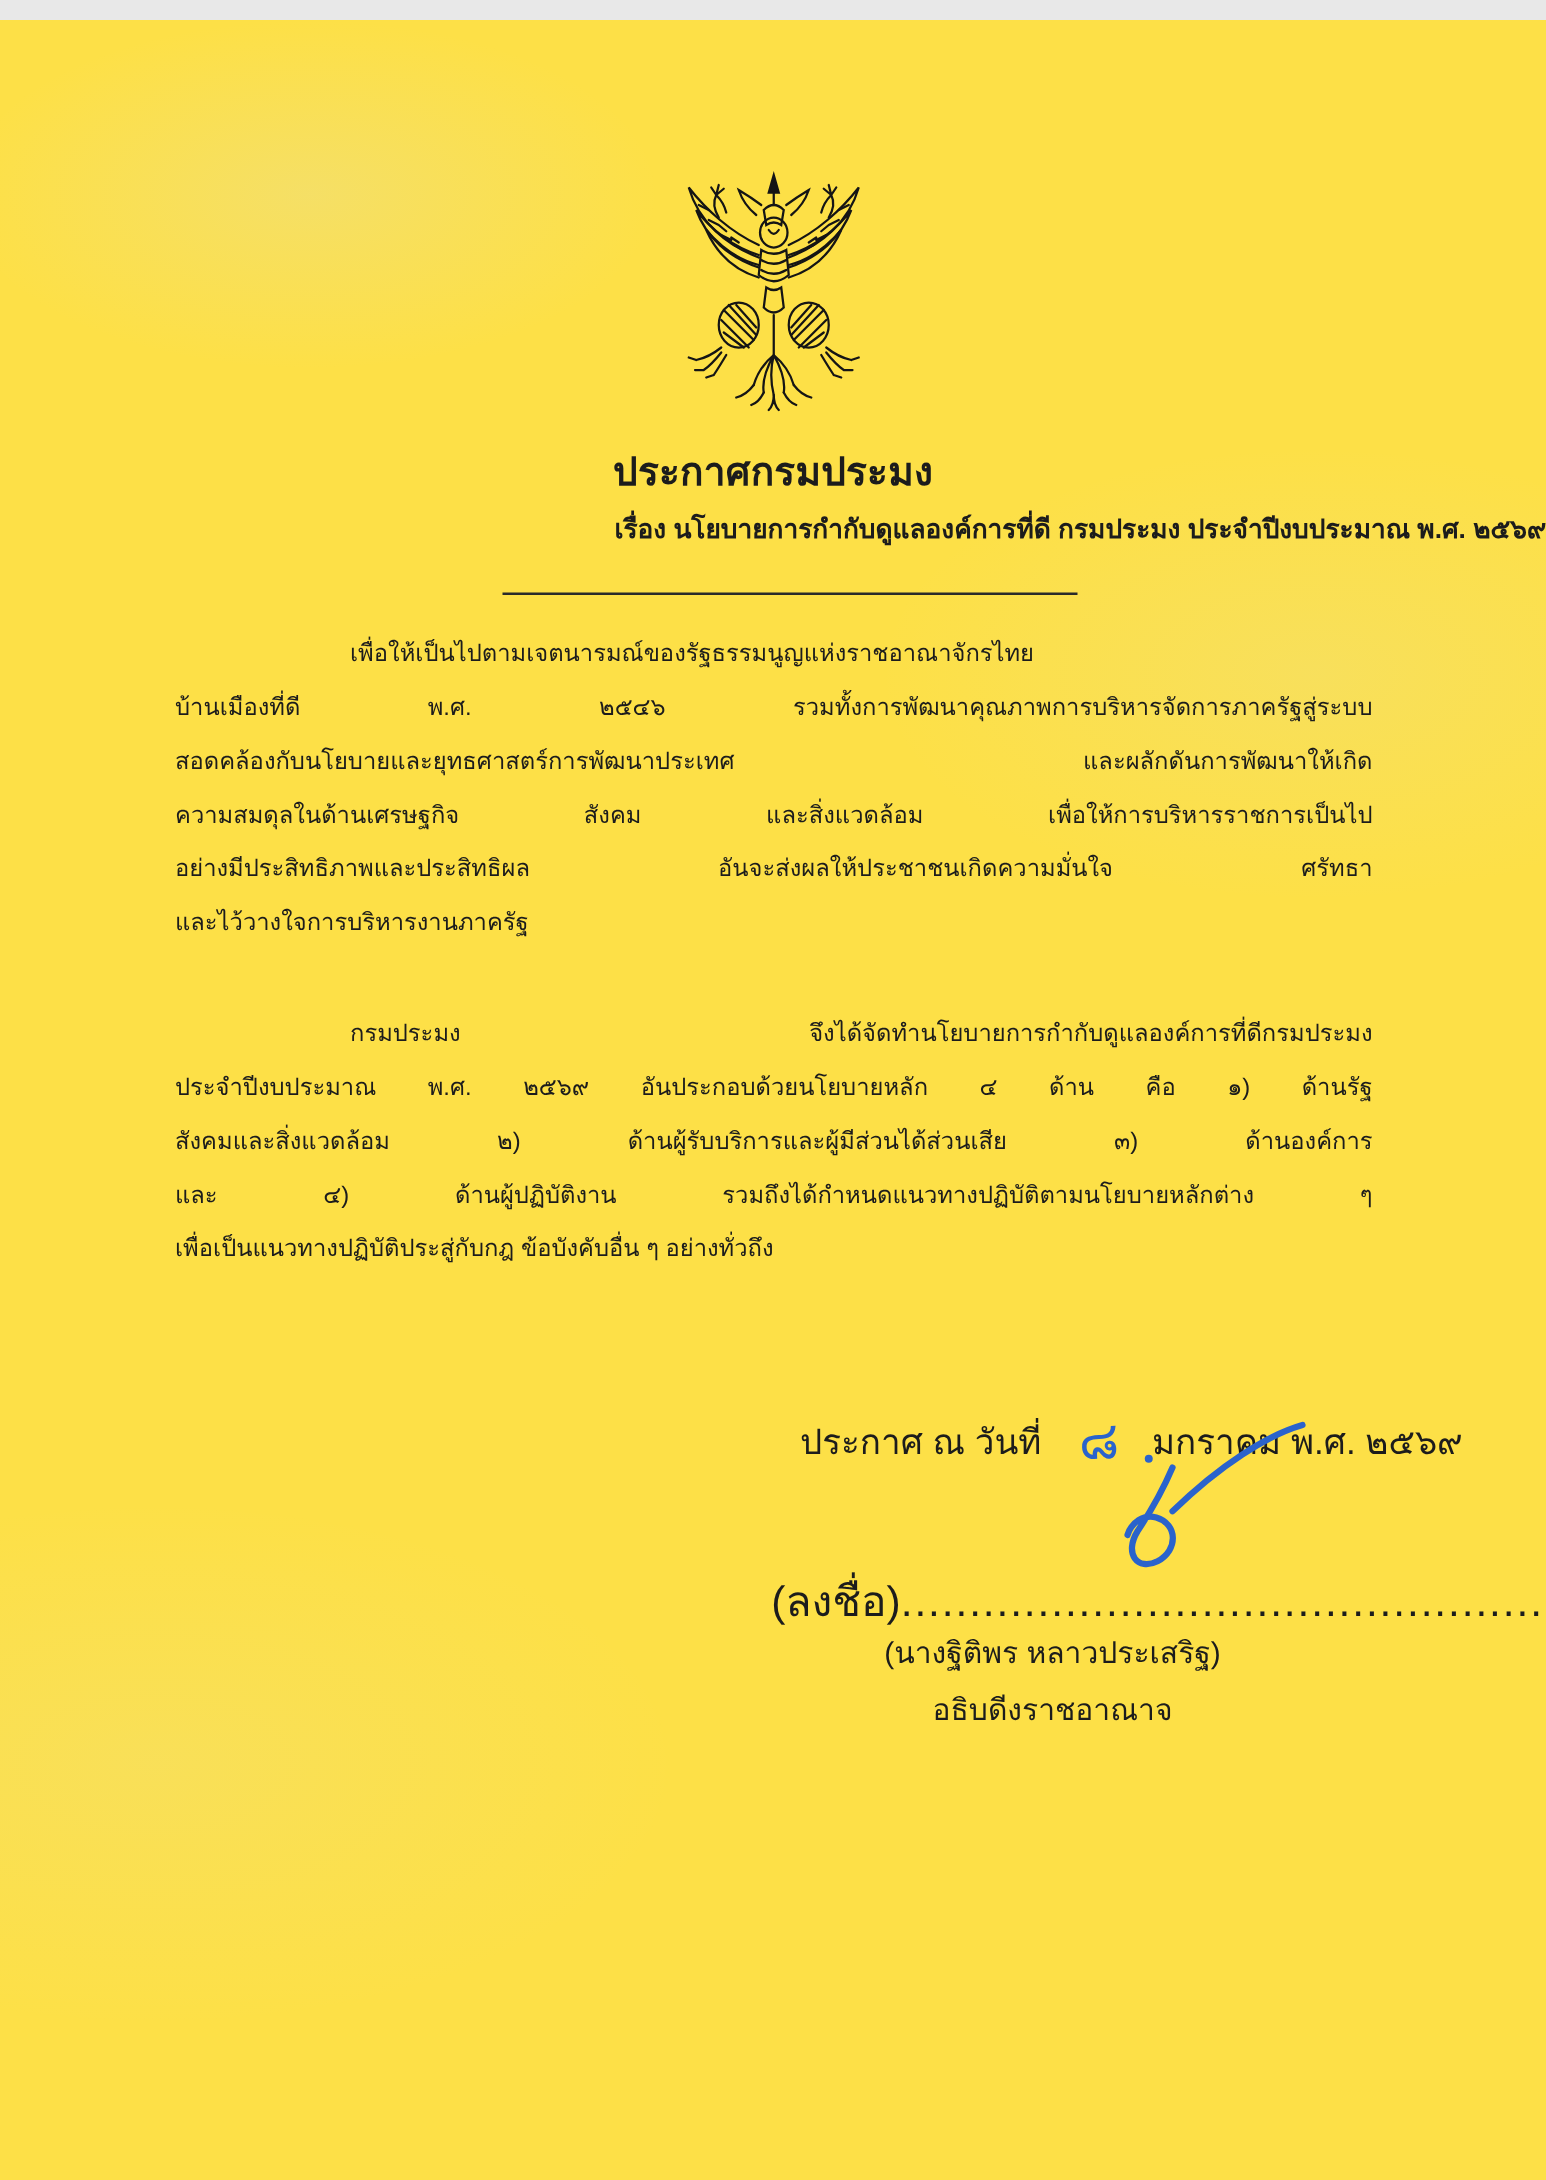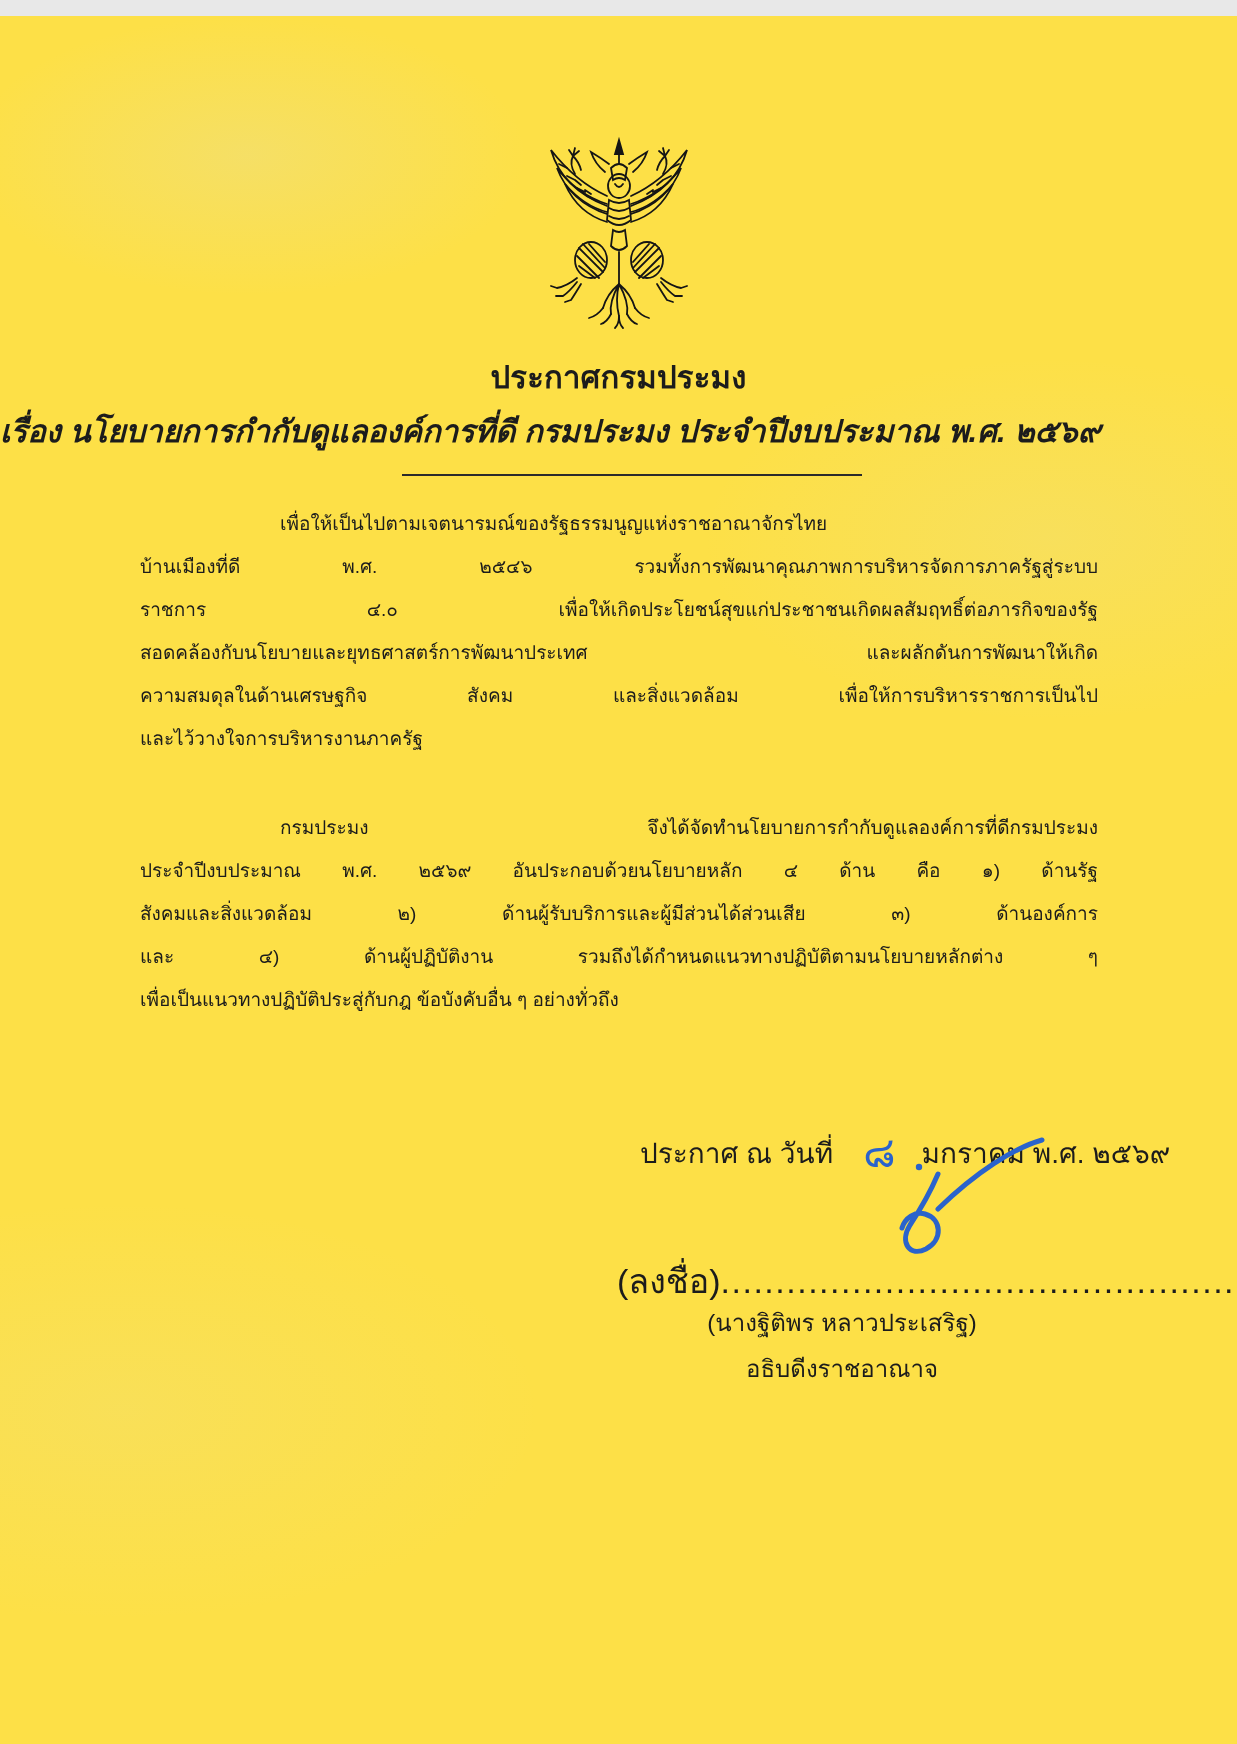--- a/index.html
+++ b/index.html
@@ -24,21 +24,21 @@
   .emblem{
     position:absolute;left:50%;top:118px;transform:translateX(-50%);
     width:180px;height:200px;
   }
   .doc-title{
     position:absolute;left:0;top:336px;width:100%;
     text-align:center;font-size:31px;font-weight:600;letter-spacing:.2px;
   }
   .doc-subject{
     position:absolute;left:0;top:390px;width:100%;
-    text-align:left;font-size:31px;font-weight:600;font-style:italic;
+    text-align:right;font-size:21px;font-weight:600;
   }
   .divider{
     position:absolute;left:402px;top:458px;width:460px;height:0;
     border-top:2.5px solid #2a2a2a;
   }
   .body-text{
     position:absolute;left:140px;top:486px;width:958px;
     font-size:19px;line-height:43px;
   }
   .para{margin:0 0 46px 0;}
@@ -122,23 +122,23 @@
   </div>
 
   <div class="doc-title">ประกาศกรมประมง</div>
   <div class="doc-subject">เรื่อง นโยบายการกำกับดูแลองค์การที่ดี กรมประมง ประจำปีงบประมาณ พ.ศ. ๒๕๖๙</div>
   <div class="divider"></div>
 
   <div class="body-text">
     <div class="para">
       <div class="para-line first">เพื่อให้เป็นไปตามเจตนารมณ์ของรัฐธรรมนูญแห่งราชอาณาจักรไทย</div>
       <div class="para-line">บ้านเมืองที่ดี พ.ศ. ๒๕๔๖ รวมทั้งการพัฒนาคุณภาพการบริหารจัดการภาครัฐสู่ระบบ</div>
-      <div class="para-line">ราชการ ๔.๐ เพื่อให้เกิดประโยชน์สุขแก่ประชาชนเกิดผลสัมฤทธิ์ต่อภารกิจของรัฐ</div>
       <div class="para-line">สอดคล้องกับนโยบายและยุทธศาสตร์การพัฒนาประเทศ และผลักดันการพัฒนาให้เกิด</div>
       <div class="para-line">ความสมดุลในด้านเศรษฐกิจ สังคม และสิ่งแวดล้อม เพื่อให้การบริหารราชการเป็นไป</div>
+      <div class="para-line">อย่างมีประสิทธิภาพและประสิทธิผล อันจะส่งผลให้ประชาชนเกิดความมั่นใจ ศรัทธา</div>
       <div class="para-line last">และไว้วางใจการบริหารงานภาครัฐ</div>
     </div>
     <div class="para">
       <div class="para-line first">กรมประมง จึงได้จัดทำนโยบายการกำกับดูแลองค์การที่ดีกรมประมง</div>
       <div class="para-line">ประจำปีงบประมาณ พ.ศ. ๒๕๖๙ อันประกอบด้วยนโยบายหลัก ๔ ด้าน คือ ๑) ด้านรัฐ</div>
       <div class="para-line">สังคมและสิ่งแวดล้อม ๒) ด้านผู้รับบริการและผู้มีส่วนได้ส่วนเสีย ๓) ด้านองค์การ</div>
       <div class="para-line">และ ๔) ด้านผู้ปฏิบัติงาน รวมถึงได้กำหนดแนวทางปฏิบัติตามนโยบายหลักต่าง ๆ</div>
       <div class="para-line last">เพื่อเป็นแนวทางปฏิบัติประสู่กับกฎ ข้อบังคับอื่น ๆ อย่างทั่วถึง</div>
     </div>
   </div>

